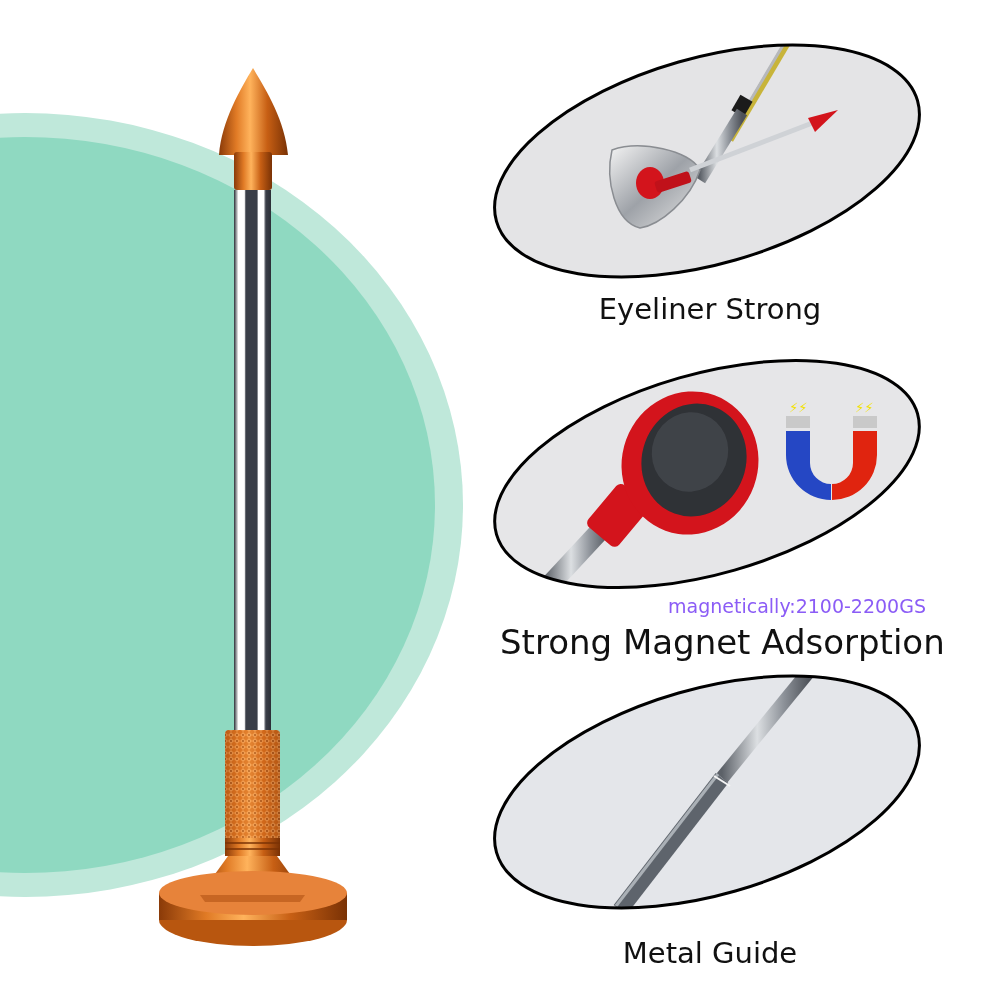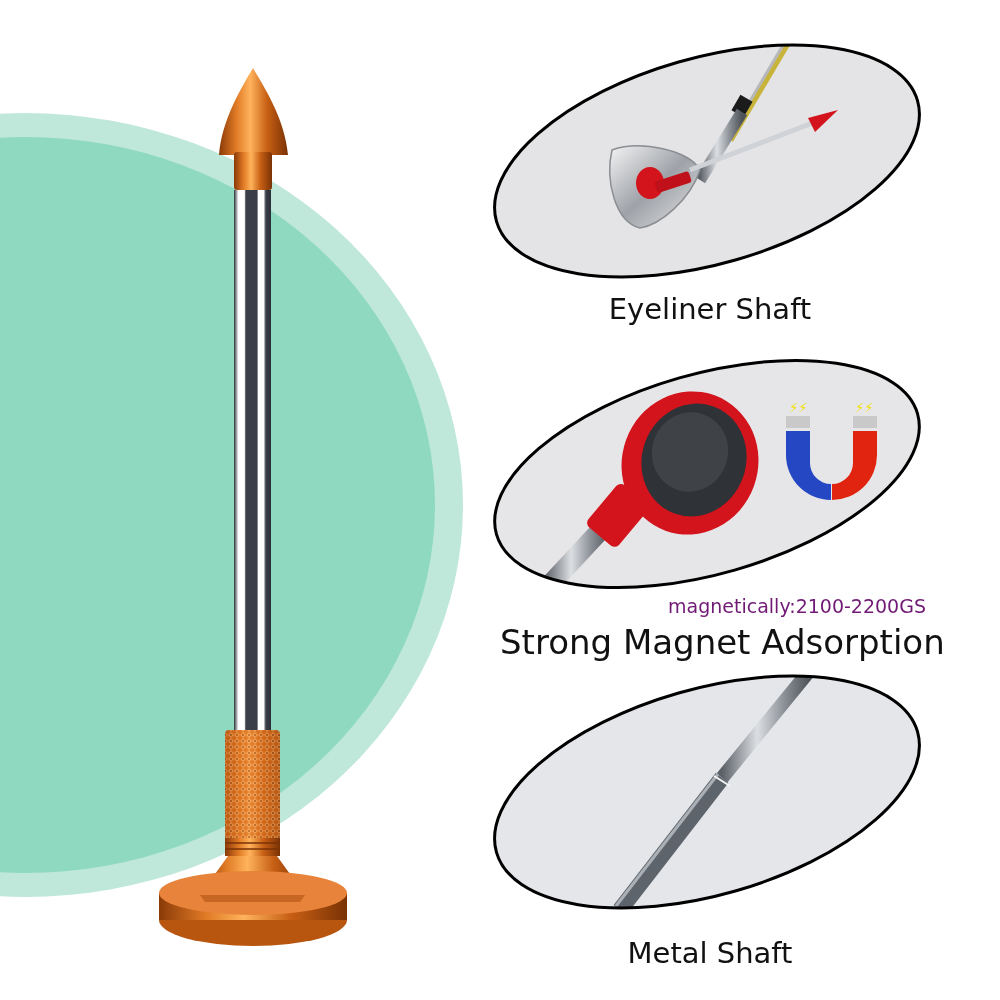--- a/index.html
+++ b/index.html
@@ -2,21 +2,21 @@
 <html><head>
   <meta charset="utf-8">
   <style>
     html, body { margin: 0; padding: 0; background: #ffffff; }
     body { width: 1000px; height: 1000px; position: relative; overflow: hidden; font-family: "DejaVu Sans", sans-serif; }
     .bg-svg { position: absolute; left: 0; top: 0; width: 1000px; height: 1000px; }
     .caption { position: absolute; color: #111; font-family: "DejaVu Sans", sans-serif; white-space: nowrap; text-align: center; }
     .cap-1 { left: 560px; top: 292px; width: 300px; font-size: 29px; }
     .cap-2 { left: 500px; top: 622px; width: 420px; font-size: 34px; }
     .cap-3 { left: 560px; top: 936px; width: 300px; font-size: 29px; }
-    .spec { position: absolute; left: 596px; top: 595px; width: 330px; text-align: right; font-size: 19px; color: #701a75; white-space: nowrap; }
+    .spec { position: absolute; left: 596px; top: 595px; width: 330px; text-align: right; font-size: 19px; color: #8b5cf6; white-space: nowrap; }
   </style>
 </head>
 <body>
 
 <svg class="bg-svg" viewBox="0 0 1000 1000" xmlns="http://www.w3.org/2000/svg">
   <defs>
     <linearGradient id="orangeGrad" x1="0" x2="1" y1="0" y2="0">
       <stop offset="0" stop-color="#8a3a08"></stop>
       <stop offset="0.25" stop-color="#e07a25"></stop>
       <stop offset="0.45" stop-color="#ffb35c"></stop>
@@ -133,16 +133,16 @@
     <g clip-path="url(#clip3)">
       <line x1="810" y1="670" x2="722" y2="778" stroke="url(#metalRod)" stroke-width="14"></line>
       <line x1="722" y1="778" x2="620" y2="910" stroke="#5e646c" stroke-width="16"></line>
       <line x1="718" y1="774" x2="616" y2="906" stroke="#aab0b6" stroke-width="3"></line>
       <line x1="714" y1="776" x2="730" y2="786" stroke="#f5f5f5" stroke-width="2"></line>
     </g>
     <ellipse cx="707" cy="792" rx="219" ry="103" transform="rotate(-16 707 792)" fill="none" stroke="#000" stroke-width="3"></ellipse>
   </g>
 </svg>
 
-<div class="caption cap-1">Eyeliner Shaft</div>
+<div class="caption cap-1">Eyeliner Strong</div>
 <div class="spec">magnetically:2100-2200GS</div>
 <div class="caption cap-2">Strong Magnet Adsorption</div>
-<div class="caption cap-3">Metal Shaft</div>
+<div class="caption cap-3">Metal Guide</div>
 
 </body></html>

